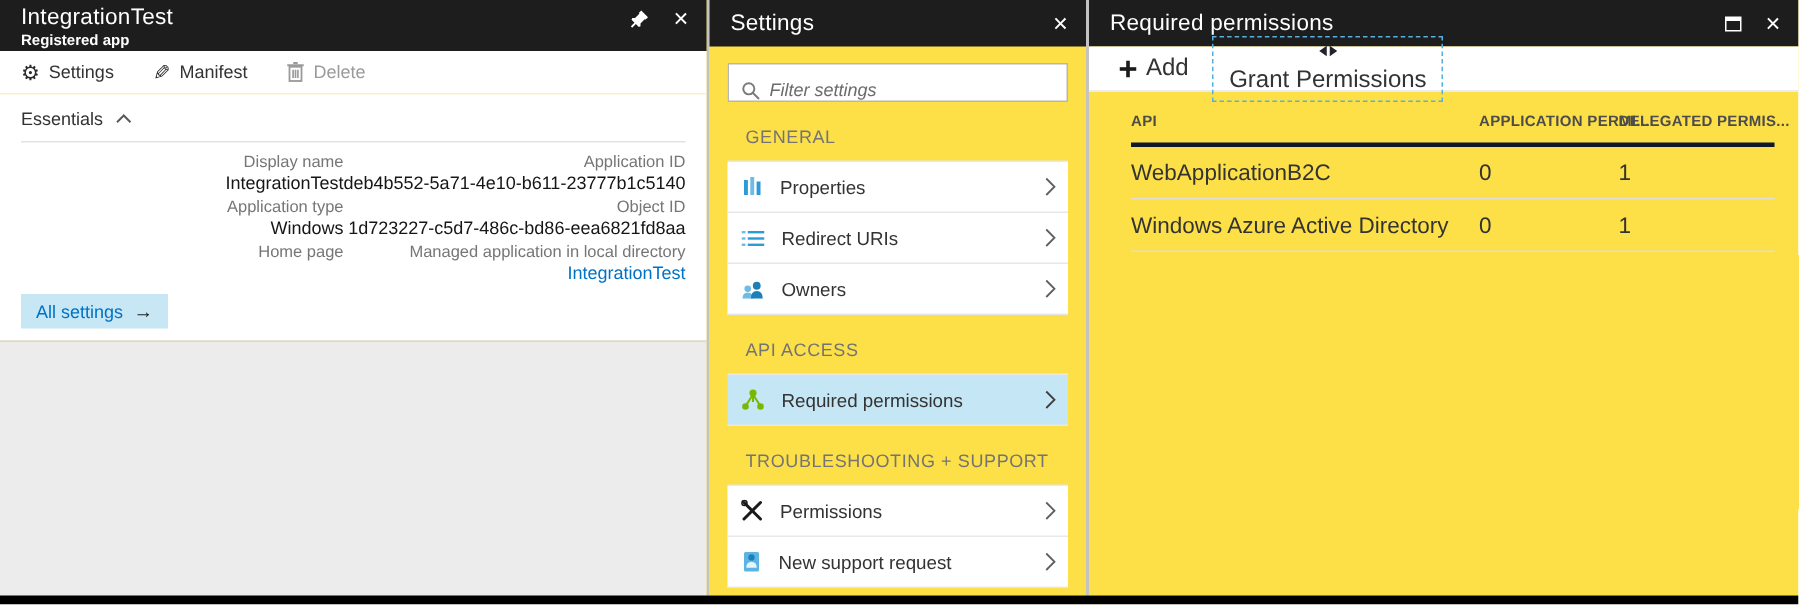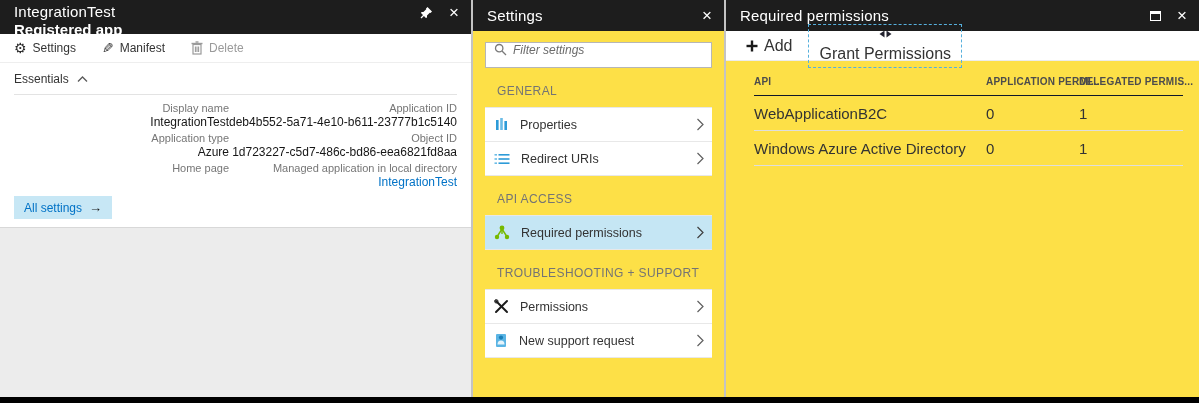--- a/index.html
+++ b/index.html
@@ -19,21 +19,21 @@
 
   
   .blade-header {
     background: #1d1d1d; color: #fff; flex: 0 0 auto;
     display: flex; align-items: center; padding: 0 12px 0 14px;
   }
   .blade-settings .blade-header, .blade-perms .blade-header { height: 31px; }
   .blade-app .blade-header { height: 34px; align-items: flex-start; padding-top: 4px; }
   .h-titles { line-height: 1.1; }
   .h-title { font-size: 15px; font-weight: normal; letter-spacing: .2px; }
-  .h-sub { font-size: 15px; font-weight: bold; margin-top: 1px; }
+  .h-sub { font-size: 10px; font-weight: bold; margin-top: 1px; }
   .h-icons { margin-left: auto; display: flex; align-items: center; gap: 16px; }
   .icon-btn { cursor: pointer; display: flex; align-items: center; justify-content: center; }
   .close-x { font-size: 17px; line-height: 1; color: #fff; font-weight: normal; }
   .maximize-box { width: 11px; height: 10px; border: 1px solid #fff; border-top: 3px solid #fff; }
 
   
   .cmd-bar {
     display: flex; align-items: center; height: 29px; flex: 0 0 auto;
     padding-left: 14px; gap: 26px; border-bottom: 1px solid #eeeeee; background: #fff;
   }
@@ -56,21 +56,21 @@
   .allset-btn {
     background: #c7e7f5; color: #0072c6; font-size: 12px;
     padding: 4px 10px; display: flex; align-items: center; gap: 7px; cursor: pointer;
   }
   .allset-btn .arrow { color: #1a1a1a; font-weight: bold; font-size: 13px; }
   .app-rest { flex: 1; background: #ececec; border-top: 1px solid #d8d8d8; }
 
   
   .settings-body { padding: 11px 12px; flex: 1; overflow: hidden; }
   .filter-box {
-    display: flex; align-items: flex-start; gap: 6px;
+    display: flex; align-items: flex-end; gap: 6px;
     border: 1px solid #b6b6b6; height: 26px; padding: 0 8px; background: #fff;
   }
   .filter-box input {
     border: none; outline: none; flex: 1; font-size: 12px;
     font-family: "Liberation Sans", sans-serif; color: #333; background: transparent;
   }
   .filter-box input::placeholder { color: #6b6b6b; font-style: italic; }
   .sec-header { font-size: 12px; color: #747474; letter-spacing: .4px; margin: 16px 12px 9px; }
   .sec-items { border-top: 1px solid #e8e8e8; }
   .s-item {
@@ -82,21 +82,21 @@
   .s-item .chev { margin-left: auto; }
 
   
   .perm-toolbar {
     display: flex; align-items: center; height: 30px; flex: 0 0 auto;
     padding-left: 14px; gap: 10px; border-bottom: 1px solid #ececec; background: #fff;
   }
   .perm-btn { display: flex; align-items: center; gap: 6px; font-size: 16px; color: #333; cursor: pointer; padding: 4px 6px; }
   .perm-btn.grant { border: 1px dashed #56b0dd; padding: 4px 10px; flex-direction: column; }
   .perm-table { margin: 6px 16px 0 28px; }
-  .pt-header { display: flex; border-bottom: 1px solid #0f172a; padding: 9px 0 8px; align-items: flex-end; }
+  .pt-header { display: flex; border-bottom: 3px solid #0f172a; padding: 9px 0 8px; align-items: flex-end; }
   .pt-row { display: flex; border-bottom: 1px solid #dedede; height: 35px; align-items: center; cursor: pointer; }
   .pt-col-api { flex: 1; }
   .pt-col-app { width: 93px; }
   .pt-col-del { width: 104px; }
   .pt-h { font-size: 10px; font-weight: bold; color: #4c4c4c; letter-spacing: .2px; white-space: nowrap; }
   .pt-c { font-size: 15px; color: #333; }
 
   .bottom-bar { position: absolute; left: 0; right: 0; bottom: 0; height: 6px; background: #000; }
   svg { display: block; }
 </style>
@@ -156,21 +156,21 @@
         </span>
       </div>
       <div class="ess-fields">
         <div class="ess-col-left">
           <div class="field">
             <div class="f-label">Display name</div>
             <div class="f-value">IntegrationTest</div>
           </div>
           <div class="field">
             <div class="f-label">Application type</div>
-            <div class="f-value">Azure</div>
+            <div class="f-value">Windows</div>
           </div>
           <div class="field">
             <div class="f-label">Home page</div>
             <div class="f-value"></div>
           </div>
         </div>
         <div class="ess-col-right">
           <div class="field">
             <div class="f-label">Application ID</div>
             <div class="f-value">deb4b552-5a71-4e10-b611-23777b1c5140</div>
@@ -242,20 +242,36 @@
                 <rect x="4.5" y="10.4" width="11" height="1.6" fill="#2d9bd8"></rect>
               </svg>
           </span>
           <span class="s-label">Redirect URIs</span>
           <span class="chev">
             <svg width="8" height="13" viewBox="0 0 8 13">
                 <polyline points="1.5,1 7,6.5 1.5,12" fill="none" stroke="#5f5f5f" stroke-width="1.2"></polyline>
               </svg>
           </span>
         </div>
+        <div class="s-item">
+          <span>
+            <svg width="16" height="14" viewBox="0 0 16 14">
+                <circle cx="4.5" cy="6.5" r="2.2" fill="#6cbce6"></circle>
+                <path d="M1 13 q0 -4 3.5 -4 q3.5 0 3.5 4 Z" fill="#6cbce6"></path>
+                <circle cx="10.5" cy="4.5" r="2.6" fill="#1b7fb8"></circle>
+                <path d="M6.6 13 q0 -5 3.9 -5 q4 0 4 5 Z" fill="#1b7fb8"></path>
+              </svg>
+          </span>
+          <span class="s-label">Owners</span>
+          <span class="chev">
+            <svg width="8" height="13" viewBox="0 0 8 13">
+                <polyline points="1.5,1 7,6.5 1.5,12" fill="none" stroke="#5f5f5f" stroke-width="1.2"></polyline>
+              </svg>
+          </span>
+        </div>
       </div>
 
       <div class="sec-header">API ACCESS</div>
       <div class="sec-items">
         <div class="s-item selected">
           <span>
             <svg width="16" height="15" viewBox="0 0 16 15">
                 <line x1="8" y1="4" x2="3.5" y2="11" stroke="#76b900" stroke-width="1.4"></line>
                 <line x1="8" y1="4" x2="12.5" y2="11" stroke="#76b900" stroke-width="1.4"></line>
                 <line x1="8" y1="4" x2="8" y2="9" stroke="#76b900" stroke-width="1.4"></line>

